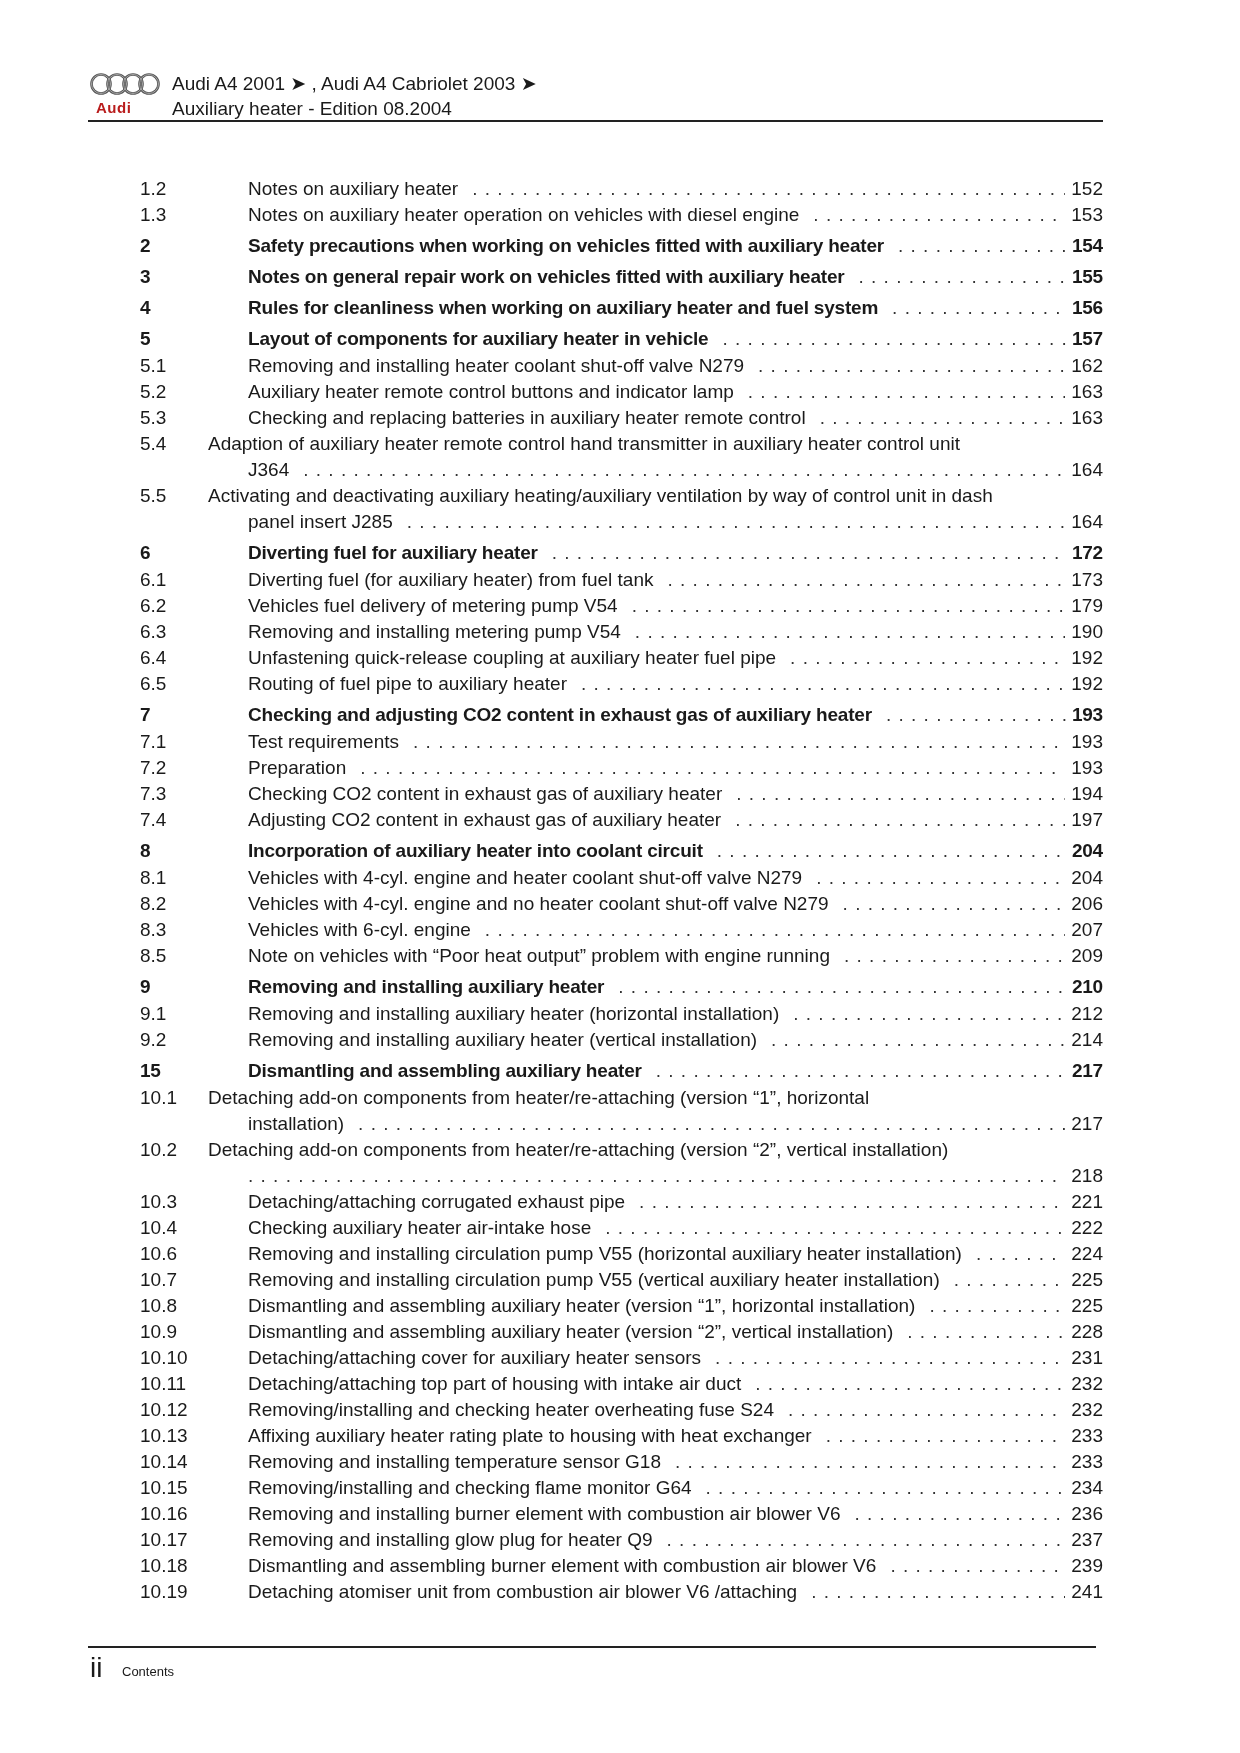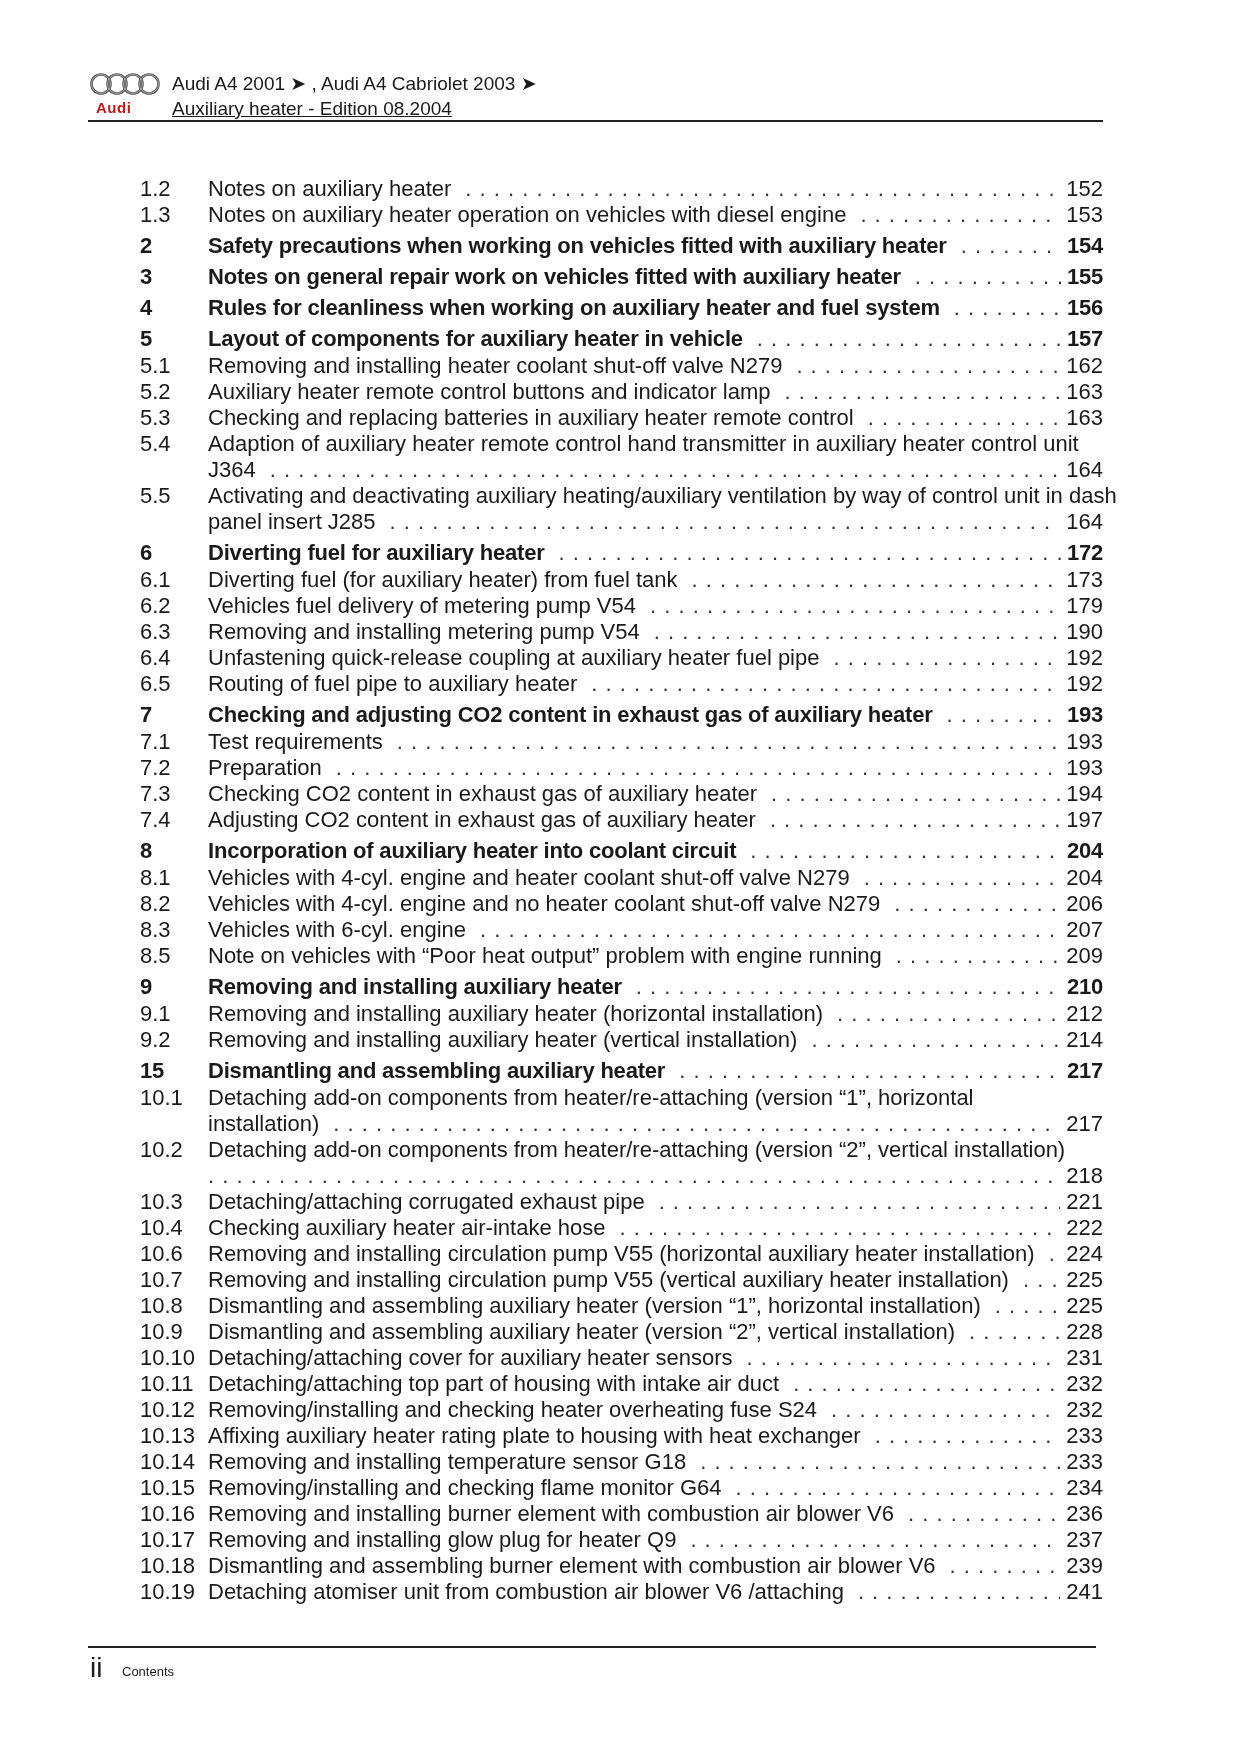--- a/index.html
+++ b/index.html
@@ -3,30 +3,30 @@
 <meta charset="utf-8">
 <style>
   html, body { margin: 0; padding: 0; background: #ffffff; }
   body { width: 1240px; height: 1753px; position: relative; overflow: hidden;
          font-family: "Liberation Sans", sans-serif; color: #1a1a1a; }
   .header { position: absolute; left: 88px; top: 70px; width: 1015px; height: 52px; }
   .logo { position: absolute; left: 2px; top: 2px; width: 72px; height: 46px; }
   .rings { position: absolute; left: 0; top: 0; width: 70px; height: 24px; }
   .wordmark { position: absolute; left: 6px; top: 27px; font-weight: bold; font-size: 15px; letter-spacing: 0.5px; color: #b91c1c; }
   .hline1 { position: absolute; left: 84px; top: 2px; font-size: 19px; white-space: nowrap; }
-  .hline2 { position: absolute; left: 84px; top: 28px; font-size: 19px; white-space: nowrap; text-decoration: underline; }
+  .hline2 { position: absolute; left: 84px; top: 28px; font-size: 19px; white-space: nowrap; }
   .header-rule { position: absolute; left: 88px; top: 120px; width: 1015px; height: 2px; background: #222; }
 
   .toc { position: absolute; left: 88px; top: 176px; width: 1015px; }
-  .entry { position: relative; font-size: 22px; line-height: 26px; }
+  .entry { position: relative; font-size: 19px; line-height: 26px; }
   .entry.chapter { font-weight: bold; margin-top: 5px; margin-bottom: 1px; letter-spacing: -0.2px; }
   .entry .num { position: absolute; left: 52px; top: 0; }
   .entry .body { margin-left: 120px; margin-right: 0; position: relative; }
   .entry .line { display: flex; align-items: baseline; }
-  .entry .text { white-space: nowrap; }
+  .entry .text { white-space: nowrap; margin-left: 40px; }
   .entry .lead { flex: 1; overflow: hidden; white-space: nowrap; margin: 0 6px 0 14px; color: #333;
                  letter-spacing: 4.2px; font-weight: normal; }
   .entry .lead::before { content: ". . . . . . . . . . . . . . . . . . . . . . . . . . . . . . . . . . . . . . . . . . . . . . . . . . . . . . . . . . . . . . . . . . . . . . . . . . . . . . . . . . . . . . . . . . . . . . . . . . . . . . . . . . . . . . . . . . . . . . . . . . . . . . . . . . . . . . . . . . . . . . . . ."; letter-spacing: 0; word-spacing: 2px; }
   .entry .page { white-space: nowrap; text-align: right; }
   .entry .first { white-space: nowrap; }
 
   .footer-rule { position: absolute; left: 88px; top: 1646px; width: 1008px; height: 2px; background: #222; }
   .footer-num { position: absolute; left: 90px; top: 1652px; font-size: 28px; }
   .footer-label { position: absolute; left: 122px; top: 1664px; font-size: 13px; }
 </style>

